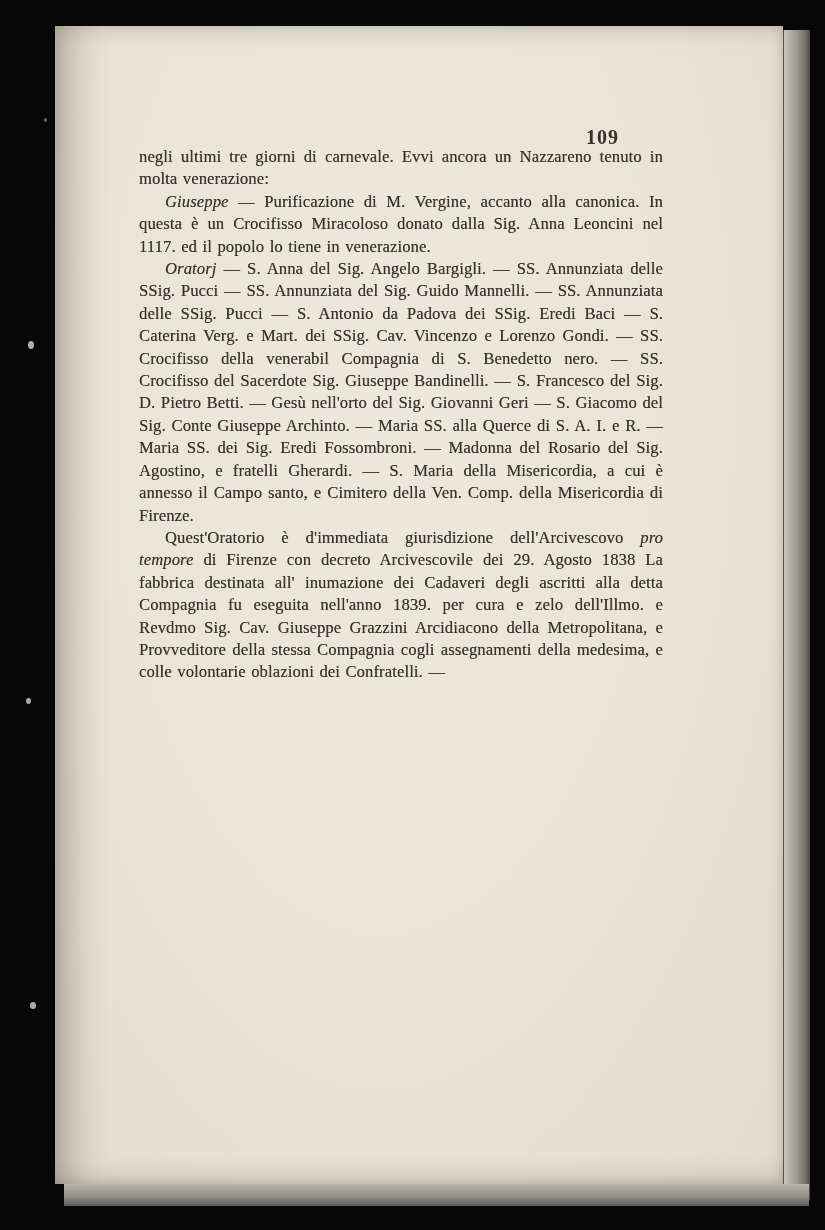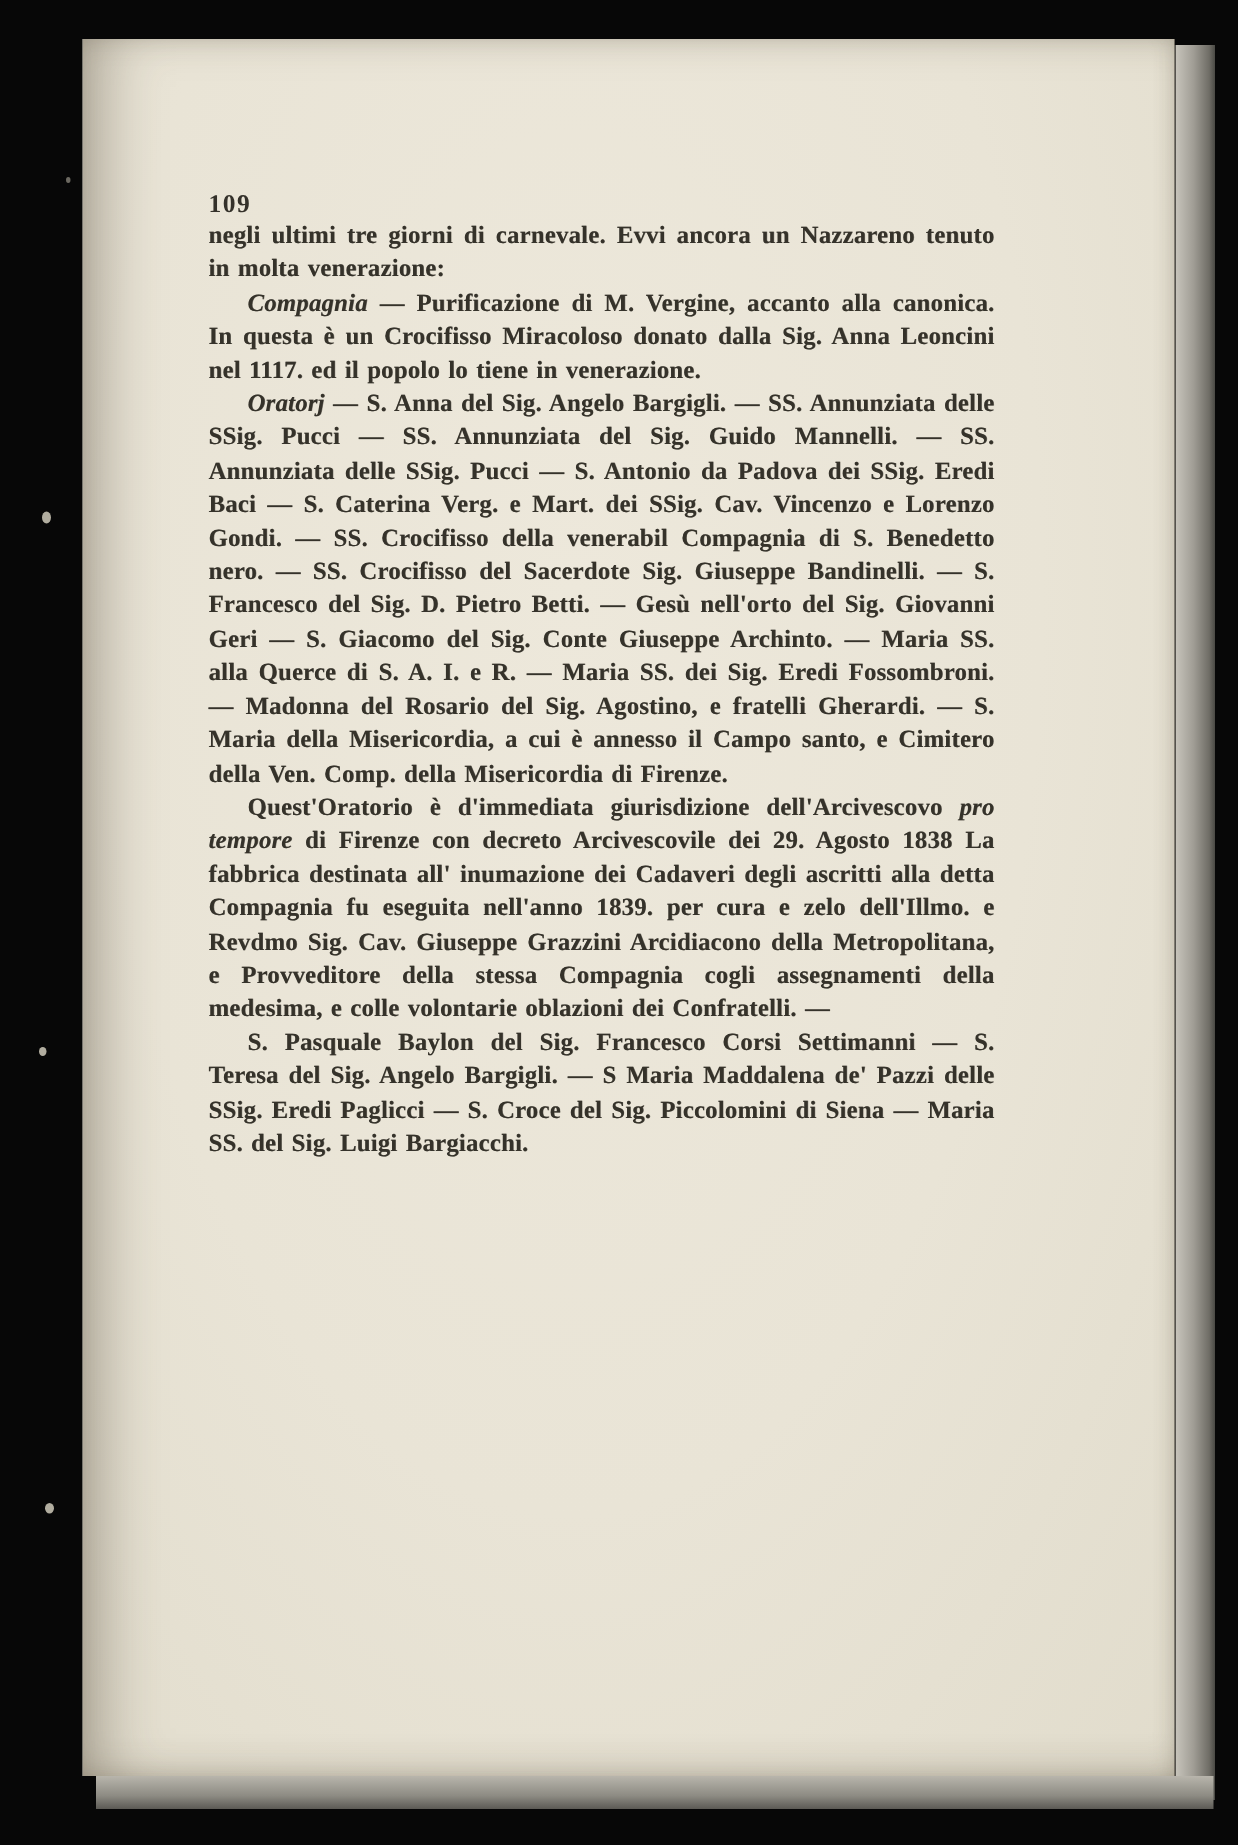--- a/index.html
+++ b/index.html
@@ -61,42 +61,42 @@
   .speck.s3 { left: 30px; top: 1002px; width: 6px; height: 7px; }
   .speck.s4 { left: 44px; top: 118px; width: 3px; height: 4px; opacity: 0.5; }
 
   .page-number {
     position: absolute;
     left: 84px;
     top: 100px;
     width: 524px;
     box-sizing: border-box;
     padding-right: 44px;
-    font-size: 17px;
+    text-align: right;
+    font-size: 20px;
     letter-spacing: 1px;
     color: #34312a;
     font-weight: bold;
   }
 
   .text-block {
     position: absolute;
     left: 84px;
     top: 120px;
     width: 524px;
     color: #35322a;
     font-size: 16.5px;
     line-height: 22.4px;
     text-align: justify;
     letter-spacing: 0.15px;
     word-spacing: 1.2px;
     text-shadow: 0.3px 0.3px 0.4px rgba(53, 50, 42, 0.55);
   }
   .text-block p {
     margin: 0;
-    font-weight: bold;
   }
   .text-block p.indent {
     text-indent: 26px;
   }
   .italic {
     font-style: italic;
   }
 </style>
 </head>
 <body>
@@ -106,18 +106,17 @@
 
 <div class="speck s1"></div>
 <div class="speck s2"></div>
 <div class="speck s3"></div>
 <div class="speck s4"></div>
 
 <div class="page">
   <div class="page-number">109</div>
   <div class="text-block">
       <p class=""><span>negli ultimi tre giorni di carnevale. Evvi ancora un Nazzareno tenuto in molta venerazione:</span></p>
-      <p class="indent"><span class="italic">Compagnia</span><span> — Purificazione di M. Vergine, accanto alla canonica. In questa è un Crocifisso Miracoloso donato dalla Sig. Anna Leoncini nel 1117. ed il popolo lo tiene in venerazione.</span></p>
+      <p class="indent"><span class="italic">Giuseppe</span><span> — Purificazione di M. Vergine, accanto alla canonica. In questa è un Crocifisso Miracoloso donato dalla Sig. Anna Leoncini nel 1117. ed il popolo lo tiene in venerazione.</span></p>
       <p class="indent"><span class="italic">Oratorj</span><span> — S. Anna del Sig. Angelo Bargigli. — SS. Annunziata delle SSig. Pucci — SS. Annunziata del Sig. Guido Mannelli. — SS. Annunziata delle SSig. Pucci — S. Antonio da Padova dei SSig. Eredi Baci — S. Caterina Verg. e Mart. dei SSig. Cav. Vincenzo e Lorenzo Gondi. — SS. Crocifisso della venerabil Compagnia di S. Benedetto nero. — SS. Crocifisso del Sacerdote Sig. Giuseppe Bandinelli. — S. Francesco del Sig. D. Pietro Betti. — Gesù nell'orto del Sig. Giovanni Geri — S. Giacomo del Sig. Conte Giuseppe Archinto. — Maria SS. alla Querce di S. A. I. e R. — Maria SS. dei Sig. Eredi Fossombroni. — Madonna del Rosario del Sig. Agostino, e fratelli Gherardi. — S. Maria della Misericordia, a cui è annesso il Campo santo, e Cimitero della Ven. Comp. della Misericordia di Firenze.</span></p>
       <p class="indent"><span>Quest'Oratorio è d'immediata giurisdizione dell'Arcivescovo </span><span class="italic">pro tempore</span><span> di Firenze con decreto Arcivescovile dei 29. Agosto 1838 La fabbrica destinata all' inumazione dei Cadaveri degli ascritti alla detta Compagnia fu eseguita nell'anno 1839. per cura e zelo dell'Illmo. e Revdmo Sig. Cav. Giuseppe Grazzini Arcidiacono della Metropolitana, e Provveditore della stessa Compagnia cogli assegnamenti della medesima, e colle volontarie oblazioni dei Confratelli. —</span></p>
-      <p class="indent"><span>S. Pasquale Baylon del Sig. Francesco Corsi Settimanni — S. Teresa del Sig. Angelo Bargigli. — S Maria Maddalena de' Pazzi delle SSig. Eredi Paglicci — S. Croce del Sig. Piccolomini di Siena — Maria SS. del Sig. Luigi Bargiacchi.</span></p>
     </div>
 </div>
 
 </body></html>

